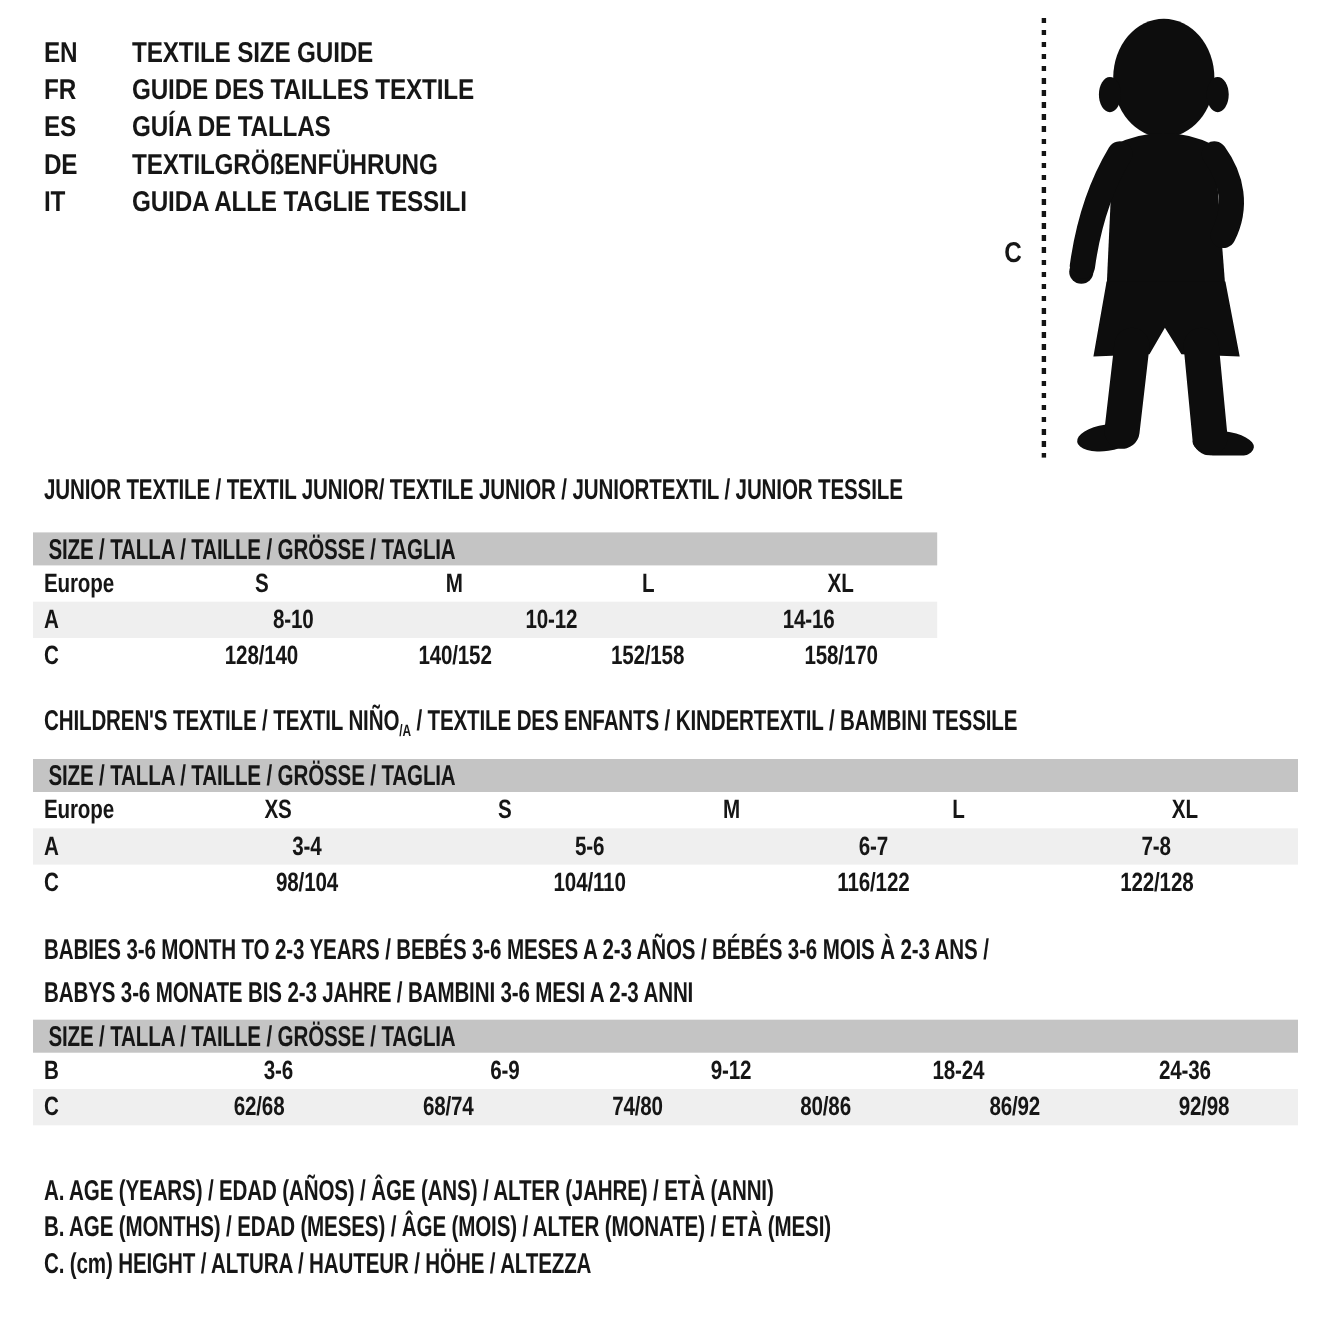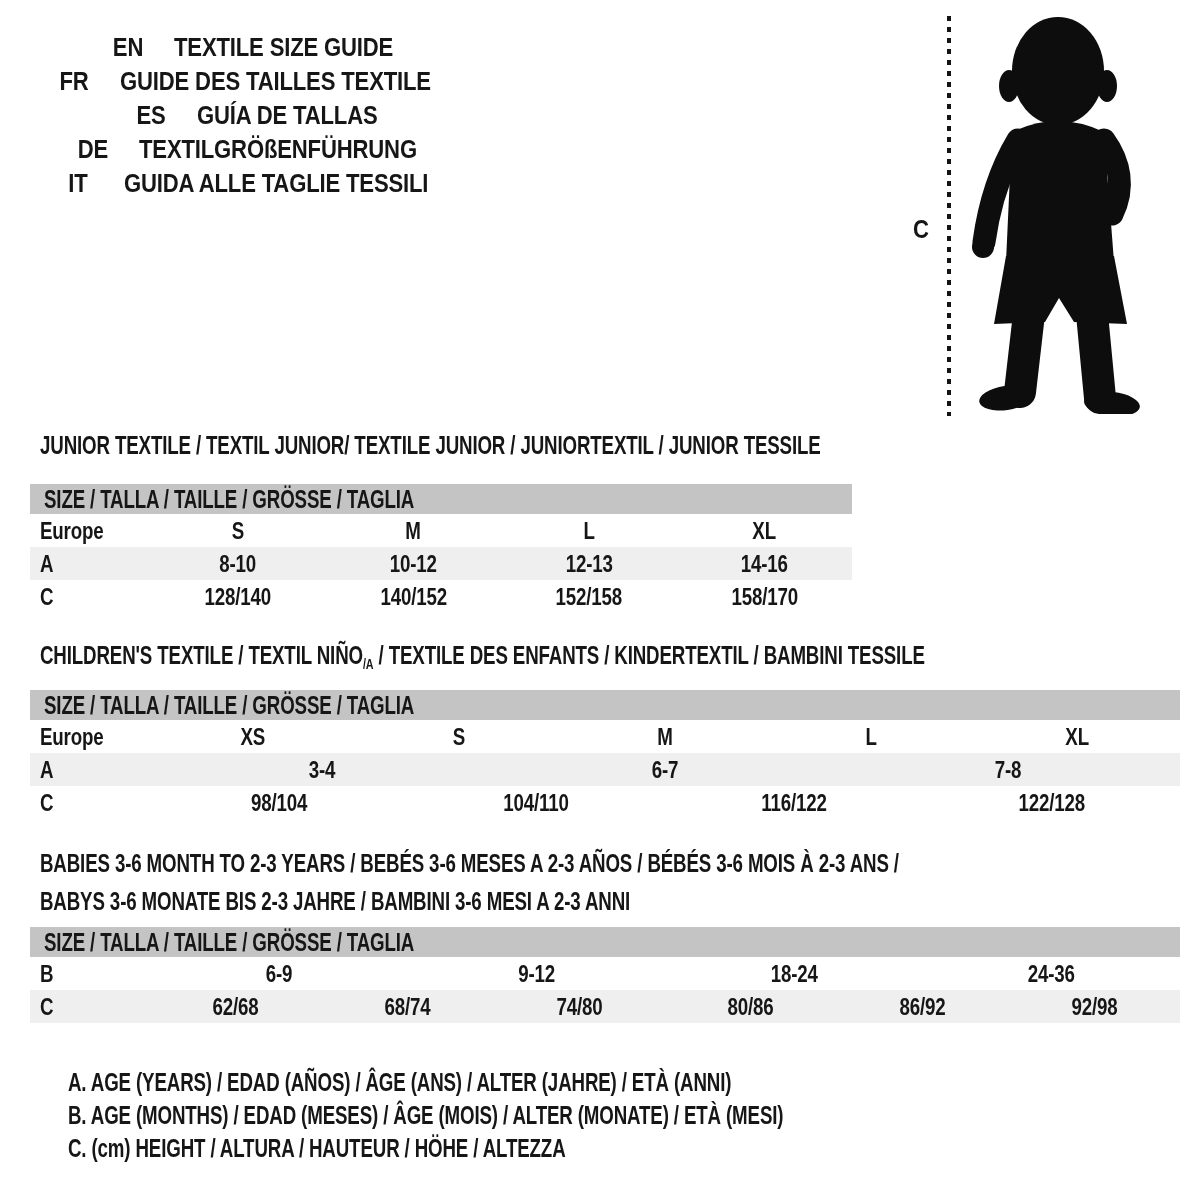--- a/index.html
+++ b/index.html
@@ -15,21 +15,21 @@
   .cndl { display:inline-block; white-space:nowrap; font-weight:700; font-size:26px;
           transform:scaleX(0.85); transform-origin:0 50%; letter-spacing:-0.2px; }
   .cellt  { display:inline-block; white-space:nowrap; font-weight:700; font-size:24px;
             transform:scaleX(0.78); transform-origin:50% 50%; letter-spacing:-0.2px; }
   .labelt { display:inline-block; white-space:nowrap; font-weight:700; font-size:24px;
             transform:scaleX(0.78); transform-origin:0 50%; letter-spacing:-0.2px; }
   .subsc { font-size:15px; vertical-align:-5px; font-weight:700; }
 
   
   .lang-block { left:40px; top:30px; }
-  .lang-row { height:34px; line-height:34px;text-align:center; }
+  .lang-row { height:34px; line-height:34px; }
   .lang-code { display:inline-block; width:80px; }
 
   
   .dash-line { left:947px; top:16px; width:4px; height:400px;
     background:repeating-linear-gradient(to bottom, #141414 0 5px, transparent 5px 11px); }
   .c-label { left:913px; top:214px; height:30px; line-height:30px; }
 
   
   .heading { line-height:30px; }
   .heading2 { line-height:34px; }
@@ -38,21 +38,21 @@
   .table { position:absolute; left:30px; }
   .t-header { background:#c4c4c4; height:30px; line-height:30px; padding-left:14px; }
   .t-row { display:flex; height:33px; line-height:33px; }
   .t-row.shaded { background:#efefef; }
   .t-label { width:110px; padding-left:10px; }
   .t-cell { flex:1; text-align:center; }
   .w-junior { width:822px; }
   .w-wide { width:1150px; }
 
   
-  .legend { left:40px; top:1066px;margin-left:28px; }
+  .legend { left:40px; top:1066px; }
   .legend-line { height:33px; line-height:33px; }
 </style>
 </head>
 <body>
 
 <div class="page">
 
   <div class="abs lang-block">
     <div class="lang-row">
       <span class="lang-code cndl">EN</span><span class="cndl">TEXTILE SIZE GUIDE</span>
@@ -106,21 +106,20 @@
       <div class="t-label"><span class="labelt">Europe</span></div>
       <div class="t-cell"><span class="cellt">S</span></div>
       <div class="t-cell"><span class="cellt">M</span></div>
       <div class="t-cell"><span class="cellt">L</span></div>
       <div class="t-cell"><span class="cellt">XL</span></div>
     </div>
     <div class="t-row shaded">
       <div class="t-label"><span class="labelt">A</span></div>
       <div class="t-cell"><span class="cellt">8-10</span></div>
       <div class="t-cell"><span class="cellt">10-12</span></div>
-      <div class="t-cell"><span class="cellt">12-13</span></div>
       <div class="t-cell"><span class="cellt">14-16</span></div>
     </div>
     <div class="t-row">
       <div class="t-label"><span class="labelt">C</span></div>
       <div class="t-cell"><span class="cellt">128/140</span></div>
       <div class="t-cell"><span class="cellt">140/152</span></div>
       <div class="t-cell"><span class="cellt">152/158</span></div>
       <div class="t-cell"><span class="cellt">158/170</span></div>
     </div>
   </div>
@@ -136,20 +135,21 @@
       <div class="t-label"><span class="labelt">Europe</span></div>
       <div class="t-cell"><span class="cellt">XS</span></div>
       <div class="t-cell"><span class="cellt">S</span></div>
       <div class="t-cell"><span class="cellt">M</span></div>
       <div class="t-cell"><span class="cellt">L</span></div>
       <div class="t-cell"><span class="cellt">XL</span></div>
     </div>
     <div class="t-row shaded">
       <div class="t-label"><span class="labelt">A</span></div>
       <div class="t-cell"><span class="cellt">3-4</span></div>
+      <div class="t-cell"><span class="cellt">5-6</span></div>
       <div class="t-cell"><span class="cellt">6-7</span></div>
       <div class="t-cell"><span class="cellt">7-8</span></div>
     </div>
     <div class="t-row">
       <div class="t-label"><span class="labelt">C</span></div>
       <div class="t-cell"><span class="cellt">98/104</span></div>
       <div class="t-cell"><span class="cellt">104/110</span></div>
       <div class="t-cell"><span class="cellt">116/122</span></div>
       <div class="t-cell"><span class="cellt">122/128</span></div>
     </div>
@@ -158,20 +158,21 @@
   <div class="abs heading2" style="left:40px; top:846px;">
     <div><span class="cnd">BABIES 3-6 MONTH TO 2-3 YEARS / BEBÉS 3-6 MESES A 2-3 AÑOS / BÉBÉS 3-6 MOIS À 2-3 ANS /</span></div>
     <div><span class="cnd">BABYS 3-6 MONATE BIS 2-3 JAHRE / BAMBINI 3-6 MESI A 2-3 ANNI</span></div>
   </div>
   <div class="table w-wide" style="top:927px;">
     <div class="t-header">
       <span class="cnd">SIZE / TALLA / TAILLE / GRÖSSE / TAGLIA</span>
     </div>
     <div class="t-row">
       <div class="t-label"><span class="labelt">B</span></div>
+      <div class="t-cell"><span class="cellt">3-6</span></div>
       <div class="t-cell"><span class="cellt">6-9</span></div>
       <div class="t-cell"><span class="cellt">9-12</span></div>
       <div class="t-cell"><span class="cellt">18-24</span></div>
       <div class="t-cell"><span class="cellt">24-36</span></div>
     </div>
     <div class="t-row shaded">
       <div class="t-label"><span class="labelt">C</span></div>
       <div class="t-cell"><span class="cellt">62/68</span></div>
       <div class="t-cell"><span class="cellt">68/74</span></div>
       <div class="t-cell"><span class="cellt">74/80</span></div>

